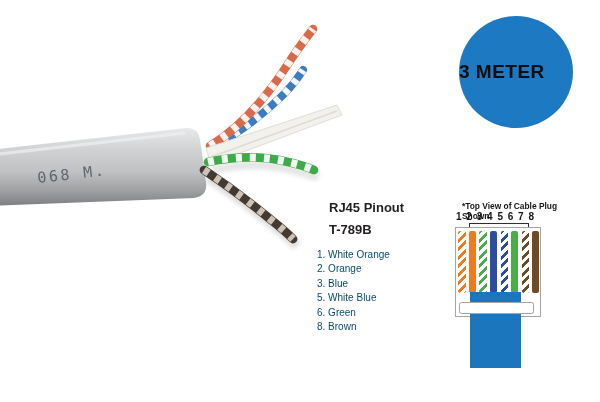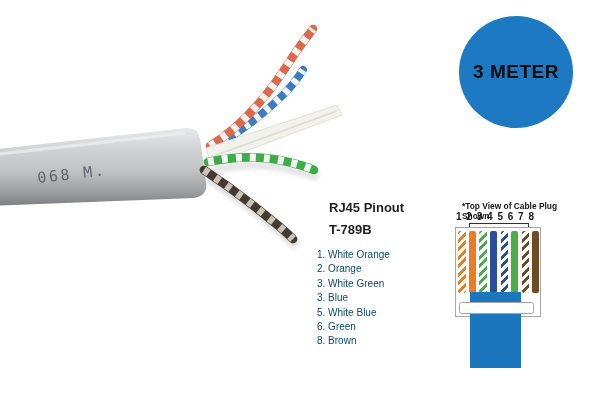--- a/index.html
+++ b/index.html
@@ -8,21 +8,21 @@
     background:#ffffff;
     font-family:"Liberation Sans", sans-serif;
     color:#231f20;
   }
   
   .cable-photo{position:absolute;left:0;top:0;width:430px;height:270px;}
   
   .badge{
     position:absolute;left:459px;top:16px;width:114px;height:112px;
     border-radius:50%;
-    display:flex;align-items:center;justify-content:center;
+    display:flex;align-items:center;justify-content:flex-start;
   }
   .badge span{
     font-size:19px;font-weight:bold;color:#0d0d0d;letter-spacing:.5px;
     font-family:"Liberation Sans", sans-serif;
   }
   
   .pinout-title{
     position:absolute;left:329px;top:197px;
     font-size:13px;font-weight:bold;line-height:22px;color:#231f20;
   }
@@ -117,21 +117,20 @@
 </div>
 
 <div class="pinout-title">
   <div>RJ45 Pinout</div>
   <div>T-789B</div>
 </div>
 
 <div class="pinout-list">
     <div>1. White Orange</div>
     <div>2. Orange</div>
-    <div>3. White Green</div>
     <div>3. Blue</div>
     <div>5. White Blue</div>
     <div>6. Green</div>
     <div>8. Brown</div>
   </div>
 
 <div class="plug-header">*Top View of Cable Plug Shown</div>
 
 <div class="pin-numbers">
     <span>1</span>

